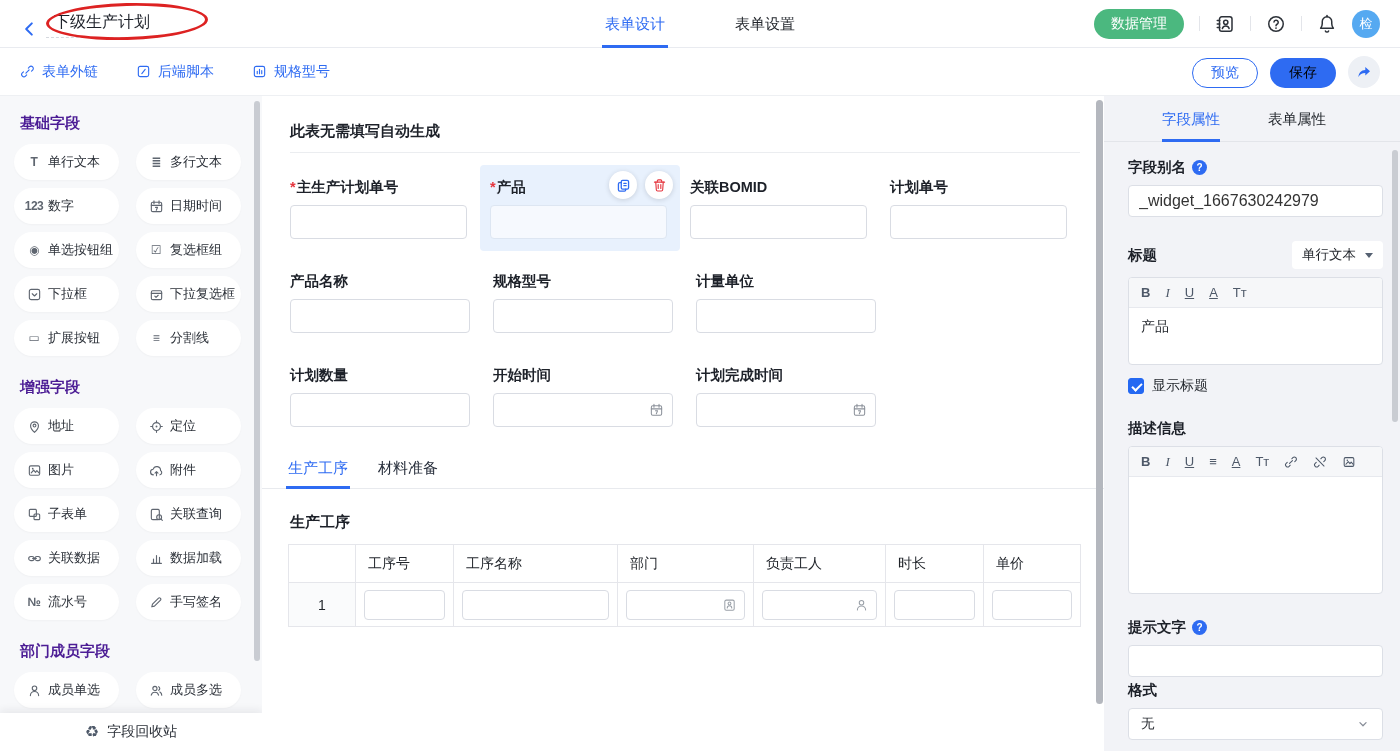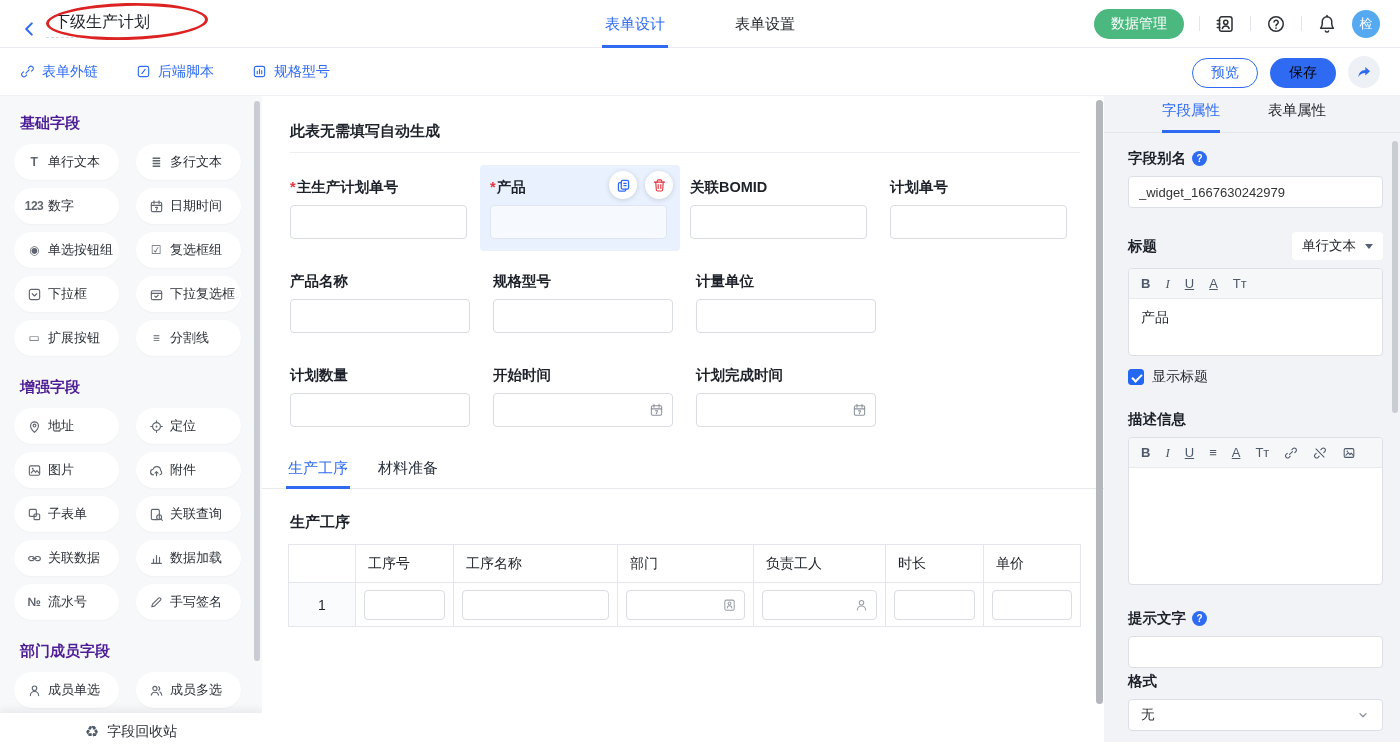--- a/index.html
+++ b/index.html
@@ -74,29 +74,29 @@
   table.sub-table td{border:1px solid #e5e6eb;font-size:14px;color:#1f2329}
   tr.st-head td{height:38px;padding-left:12px;background:#fff}
   tr.st-body td{height:44px}
   td.num-cell{background:#fafbfc;text-align:center;color:#4e5969;padding-left:0 !important}
   .cell-input{position:relative;margin:0 8px}
   .cell-input input{display:block;width:100%;height:30px;border:1px solid #d9dce3;border-radius:4px;background:#fff;outline:none;padding:0 8px;font:inherit;cursor:pointer}
   .cell-input .input-icon{position:absolute;right:8px;top:50%;transform:translateY(-50%);color:#9aa0a8}
   .cv-scroll{position:absolute;right:1px;top:4px;width:7px;height:604px;background:#b4b7be;border-radius:4px;cursor:pointer}
 
   
-  .props{position:absolute;left:1104px;top:87px;width:296px;height:655px;background:#f2f3f7;overflow:hidden}
+  .props{position:absolute;left:1104px;top:96px;width:296px;height:655px;background:#f2f3f7;overflow:hidden}
   .props-tabs{height:46px;display:flex;align-items:flex-end;padding-left:58px;gap:48px;border-bottom:1px solid #e3e5ea}
   .ptab{font-size:14.5px;padding-bottom:12px;position:relative;color:#1f2329;cursor:pointer}
   .ptab.active{color:#2e6bf2}
   .ptab.active::after{content:"";position:absolute;left:0;right:0;bottom:-1px;height:3px;background:#2e6bf2}
   .props-body{padding:16px 17px 0 24px}
   .plabel{font-size:14.5px;font-weight:600;color:#1d2129;display:flex;align-items:center;gap:6px}
   .help-dot{width:15px;height:15px;border-radius:50%;background:#2e6bf2;color:#fff;font-size:10px;font-weight:bold;display:flex;align-items:center;justify-content:center;cursor:pointer}
-  .pinput{margin-top:8px;width:100%;height:32px;border:1px solid #dcdfe6;border-radius:4px;background:#fff;padding:0 10px;font-family:inherit;font-size:13px;color:#333;outline:none}
+  .pinput{margin-top:8px;width:100%;height:32px;border:1px solid #dcdfe6;border-radius:4px;background:#fff;padding:0 10px;font-family:inherit;font-size:16px;color:#333;outline:none}
   .row-between{display:flex;justify-content:space-between;align-items:center;margin-top:24px}
   .type-select{background:#fff;border-radius:4px;height:28px;display:flex;align-items:center;padding:0 10px;gap:9px;font-size:13.5px;color:#1f2329;cursor:pointer}
   .caret{width:0;height:0;border-left:4.5px solid transparent;border-right:4.5px solid transparent;border-top:5.5px solid #566172}
   .editor{margin-top:8px;border:1px solid #dcdfe6;border-radius:4px;background:#fff;overflow:hidden}
   .editor-toolbar{height:30px;background:#f6f7f9;border-bottom:1px solid #e7e9ee;display:flex;align-items:center;padding:0 12px;gap:15px}
   .tbico{font-size:13px;color:#4e5969;display:flex;align-items:center;cursor:pointer}
   .tb-bold{font-weight:bold}
   .tb-italic{font-style:italic;font-family:"Liberation Serif",serif}
   .tb-underline,.tb-font-color{text-decoration:underline}
   .editor-content{padding:10px 12px;font-size:14px;color:#1f2329}

